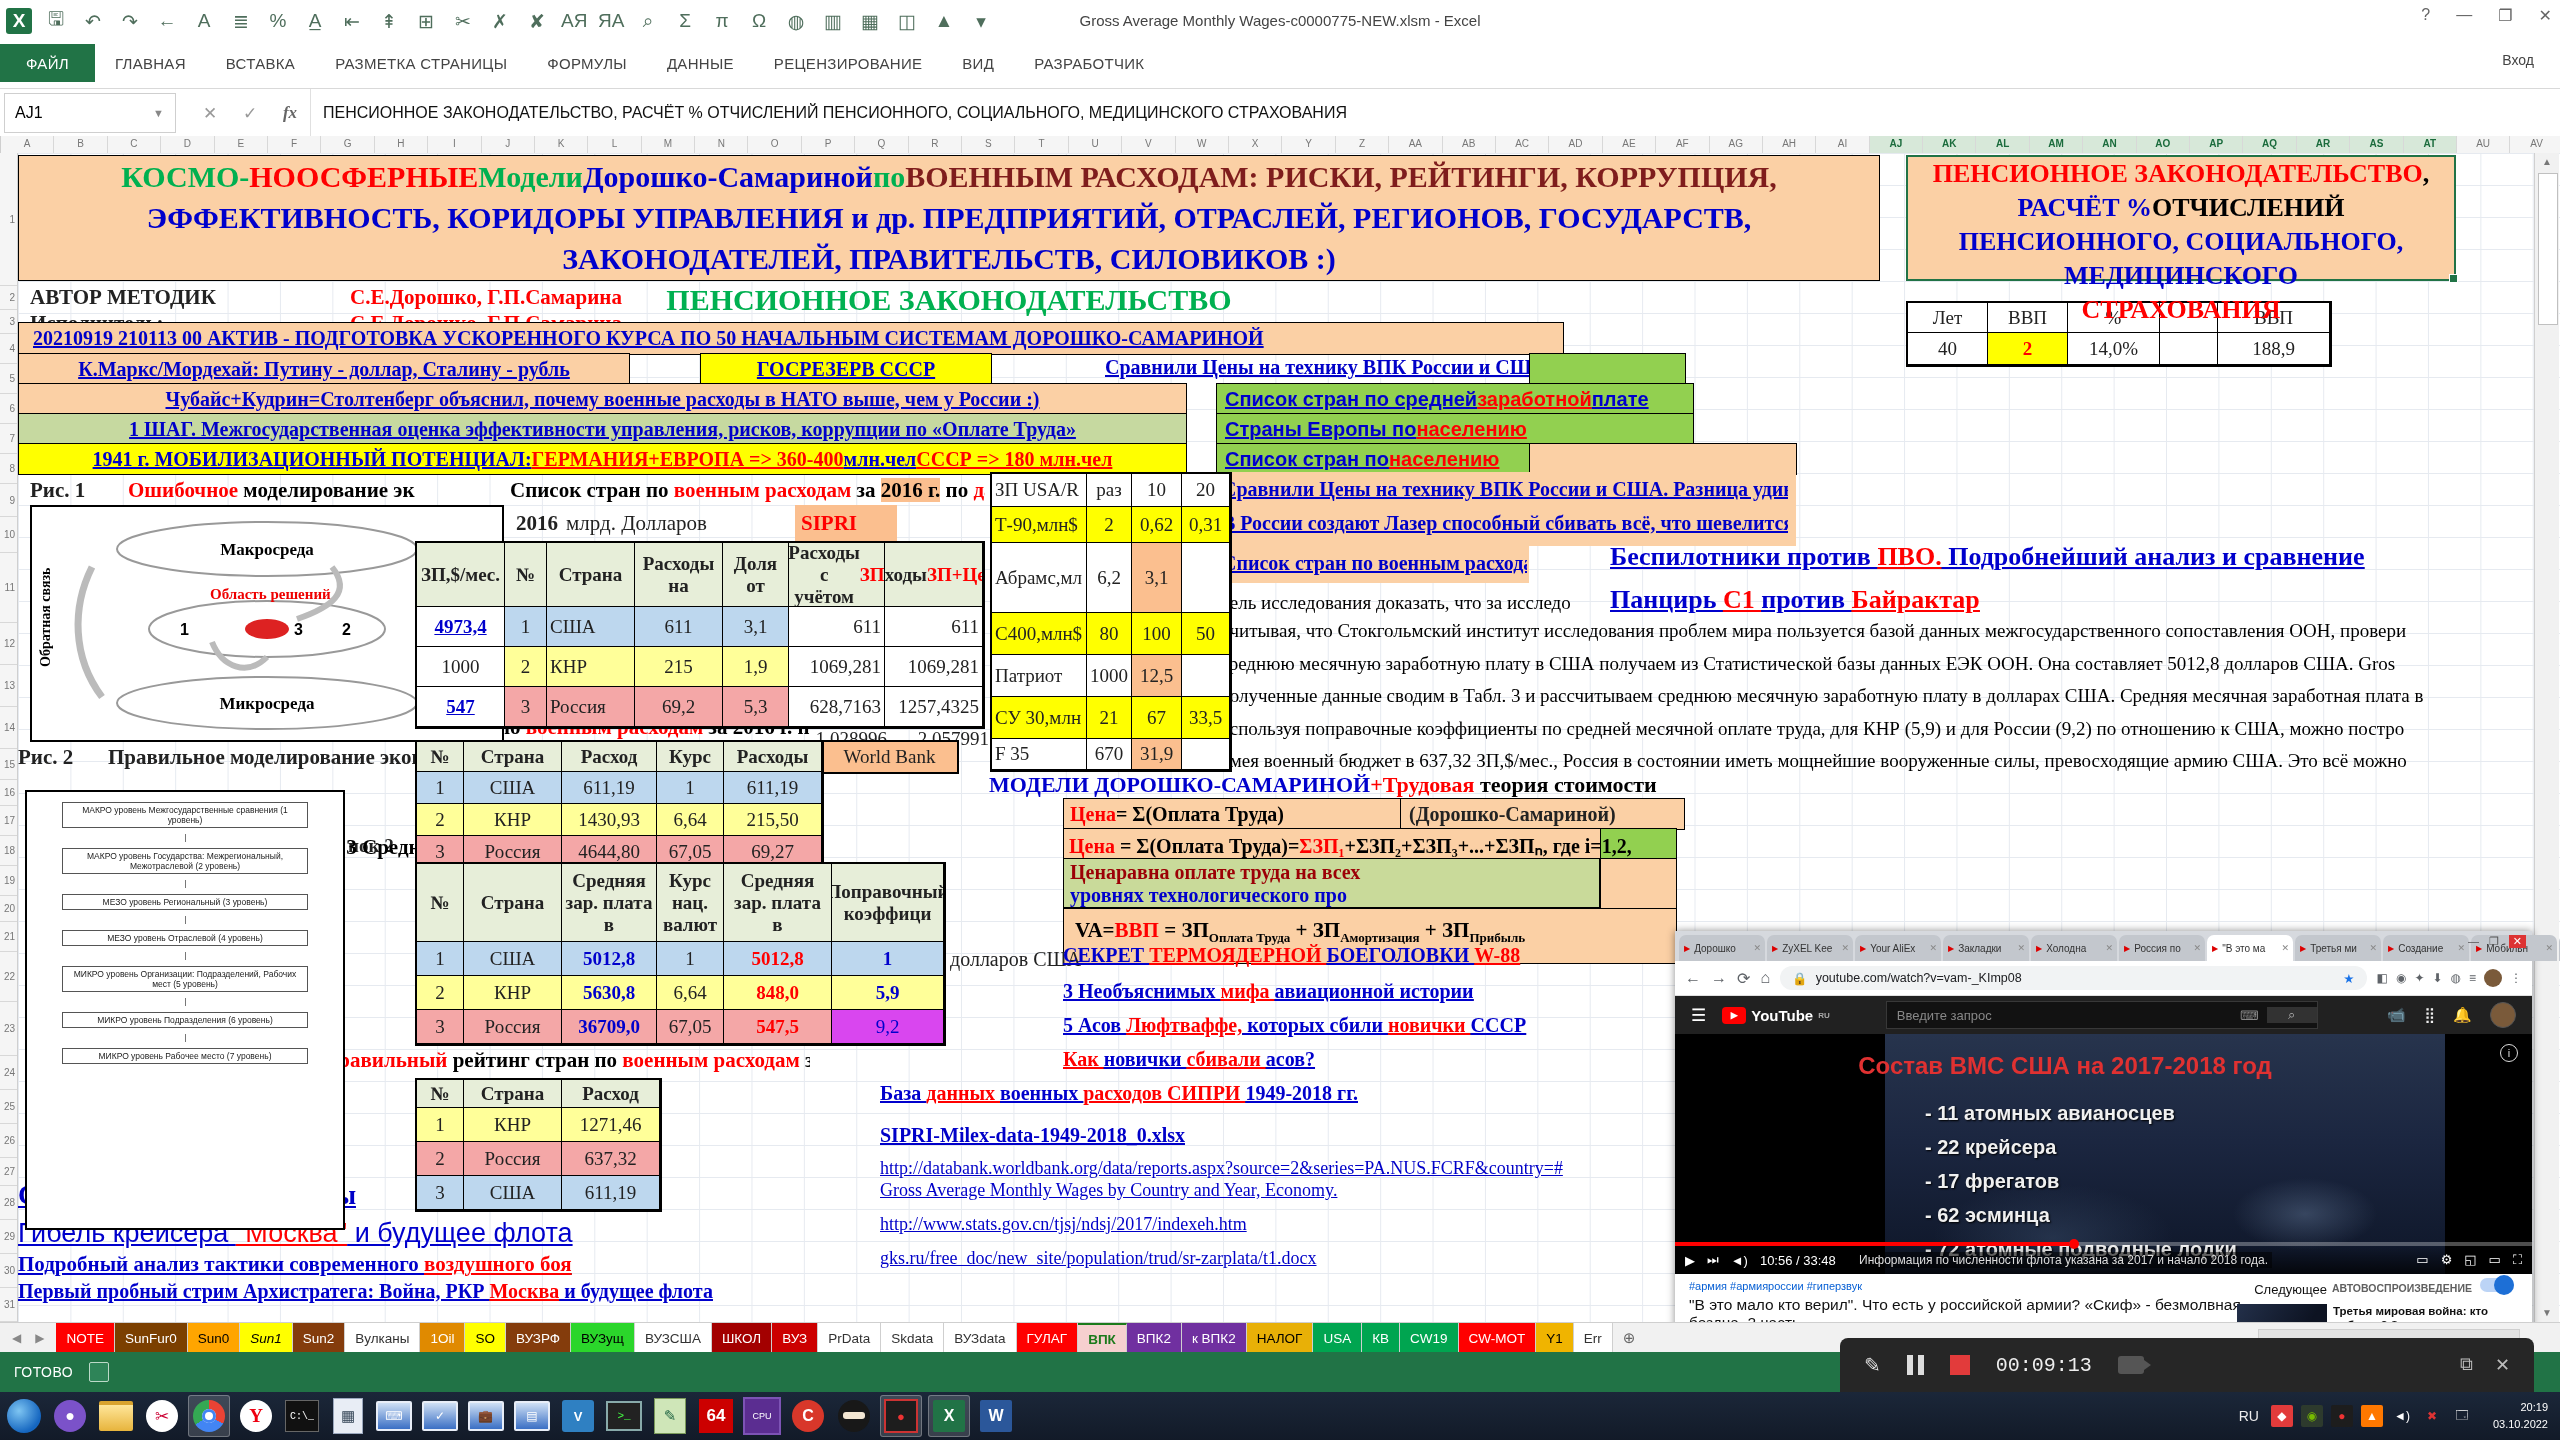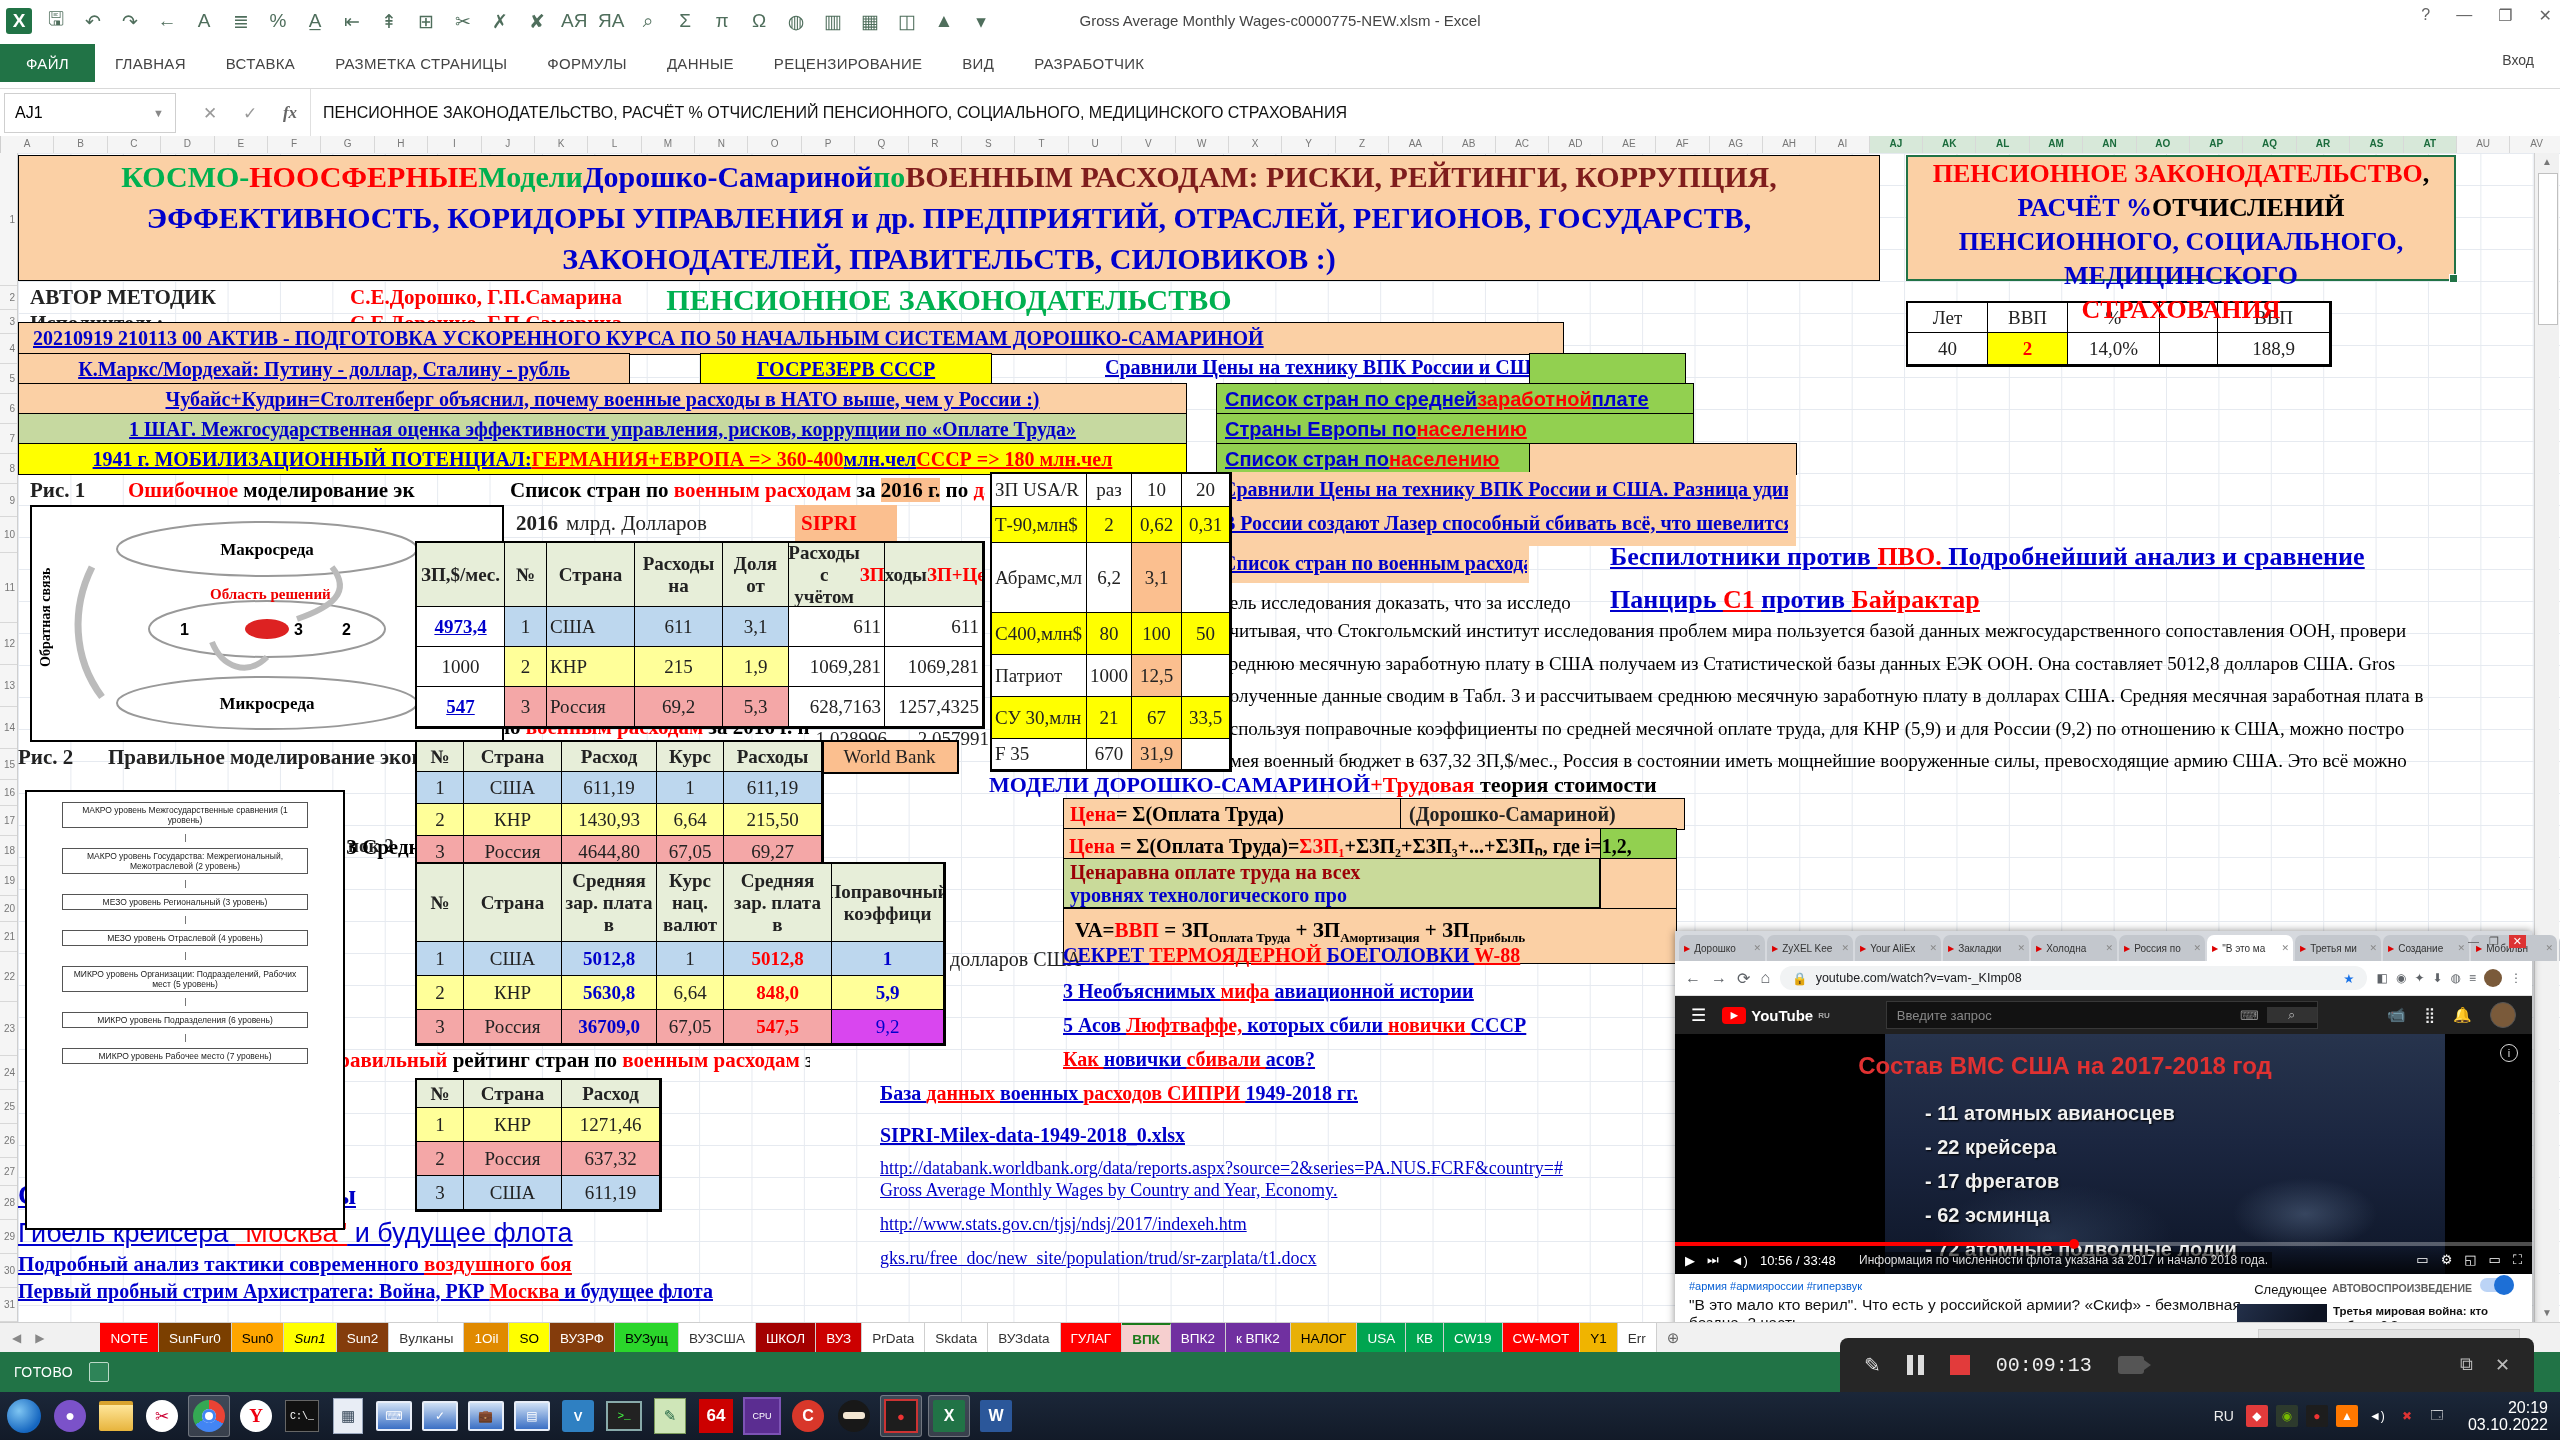--- a/index.html
+++ b/index.html
@@ -105,21 +105,21 @@
 .ic-64{background:#c00;width:34px;height:34px;color:#fff;font-weight:bold;font-size:17px}
 .ic-cpu{background:#5b2d91;width:34px;height:34px;color:#fff;font-size:9px;border:2px solid #7d53b5}
 .ic-ccl{background:#d8372a;border-radius:50%;width:32px;height:32px;color:#fff;font-weight:bold;font-size:16px}
 .ic-ninja{background:#181818;border-radius:50%;width:32px;height:32px;position:relative}
 .ic-ninja:after{content:"";position:absolute;left:5px;top:12px;width:22px;height:7px;background:#f3e6d2;border-radius:3px}
 .ic-rec{background:#1d1d1d;border:2px solid #c33;width:30px;height:30px;color:#e33;font-size:13px}
 .ic-xls{background:#217346;width:32px;height:32px;color:#fff;font-weight:bold;font-size:16px;border-radius:2px}
 .ic-doc{background:#2b579a;width:32px;height:32px;color:#fff;font-weight:bold;font-size:16px;border-radius:2px}
 #tb-tray{margin-left:auto;display:flex;align-items:center;gap:12px;padding-right:12px;color:#eee}
 #tb-tray .tico{width:22px;height:22px;display:flex;align-items:center;justify-content:center;border-radius:2px;font-size:12px;color:#fff}
-#tb-clock{text-align:right;font-size:16px;line-height:17px;color:#fff;padding-left:8px}
+#tb-clock{text-align:right;font-size:11px;line-height:17px;color:#fff;padding-left:8px}
 
 #browser{top:778px;left:1675px;width:857px;height:490px;background:#fff;z-index:50;box-shadow:0 0 8px rgba(0,0,0,.45);font-family:"Liberation Sans",sans-serif}
 #btabs{height:30px;background:#d6d9de;display:flex;align-items:flex-end;padding-left:4px}
 #btabs .bt{height:26px;max-width:76px;min-width:76px;background:#c3c7cd;border-radius:7px 7px 0 0;margin-right:2px;font-size:10px;color:#333;display:flex;align-items:center;padding:0 5px;overflow:hidden;white-space:nowrap;position:relative}
 #btabs .bt:nth-child(7){background:#fff}
 #btabs .bt:before{content:"▶";color:#d00;font-size:8px;margin-right:4px}
 #btabs .bt:after{content:"✕";position:absolute;right:4px;color:#888;font-size:9px;background:inherit}
 #baddr{height:34px;background:#fff;border-bottom:1px solid #e0e0e0;display:flex;align-items:center;gap:10px;padding:0 10px;color:#5f6368}
 #burl{flex:1;height:24px;background:#f1f3f4;border-radius:12px;display:flex;align-items:center;padding:0 12px;font-size:12.5px;color:#202124;gap:8px}
 #bexts{display:flex;gap:8px;font-size:12px;align-items:center}
@@ -748,21 +748,21 @@
   <div class="thumb"></div>
   <div class="arrb">▼</div>
  </div>
 
  <div id="tabstrip" class="abs">
   <div id="tabnav">
         <span>◀</span>
         <span>▶</span>
       </div>
   <div id="stabs">
-        <div class="st" style="background: rgb(255, 0, 0); color: rgb(255, 255, 255); margin-left: 44px;">NOTE</div>
+        <div class="st" style="background: rgb(255, 0, 0); color: rgb(255, 255, 255);">NOTE</div>
         <div class="st" style="background: rgb(123, 63, 0); color: rgb(255, 255, 255);">SunFur0</div>
         <div class="st" style="background: rgb(255, 165, 0); color: rgb(0, 0, 0);">Sun0</div>
         <div class="st" style="background: rgb(255, 255, 0); color: rgb(0, 0, 0); font-style: italic;">Sun1</div>
         <div class="st" style="background: rgb(132, 60, 12); color: rgb(255, 255, 255);">Sun2</div>
         <div class="st">Вулканы</div>
         <div class="st" style="background: rgb(224, 138, 0); color: rgb(255, 255, 255);">1Oil</div>
         <div class="st" style="background: rgb(255, 255, 0); color: rgb(0, 0, 0);">SO</div>
         <div class="st" style="background: rgb(132, 60, 12); color: rgb(255, 255, 255);">ВУЗРФ</div>
         <div class="st" style="background: rgb(43, 214, 43); color: rgb(0, 0, 0);">ВУЗущ</div>
         <div class="st">ВУЗСША</div>

